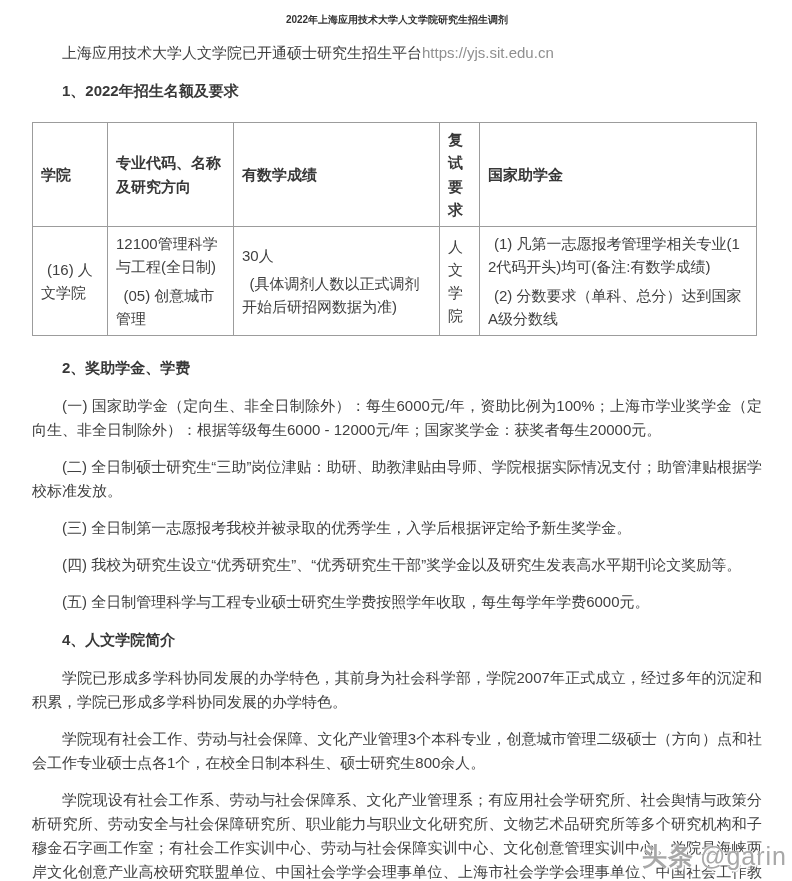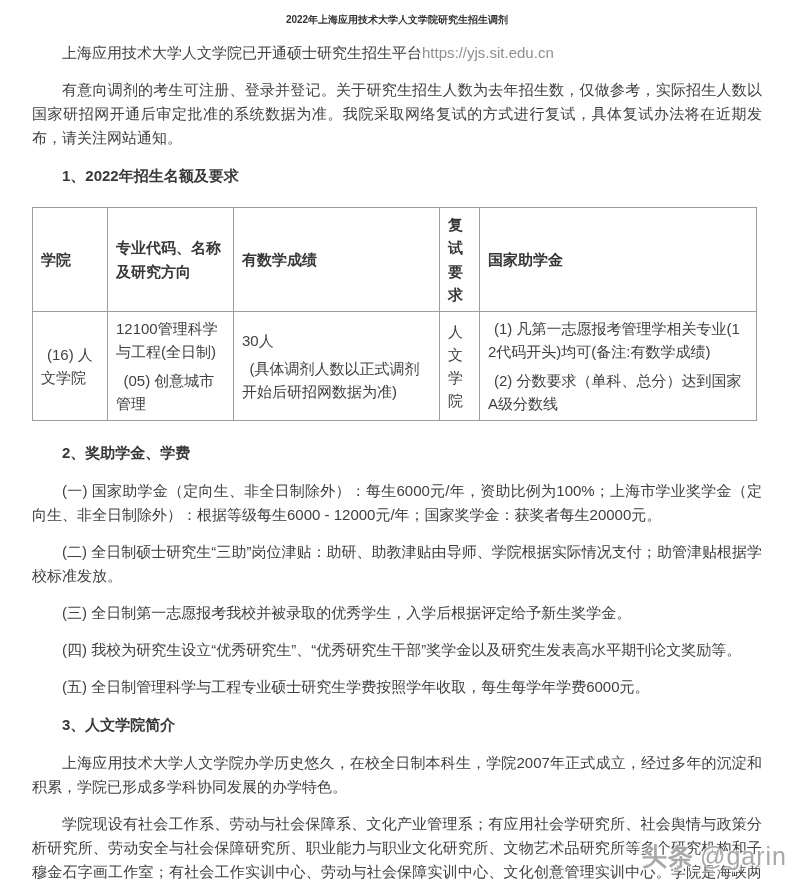--- a/index.html
+++ b/index.html
@@ -87,21 +87,20 @@
 </style>
 </head>
 <body>
 
 <div class="doc">
 
   <h1 class="title">2022年上海应用技术大学人文学院研究生招生调剂</h1>
 
   <p class="para"><span>上海应用技术大学人文学院已开通硕士研究生招生平台</span><a class="url-link">https://yjs.sit.edu.cn</a></p>
 
-  <p class="para">有意向调剂的考生可注册、登录并登记。关于研究生招生人数为去年招生数，仅做参考，实际招生人数以国家研招网开通后审定批准的系统数据为准。我院采取网络复试的方式进行复试，具体复试办法将在近期发布，请关注网站通知。</p>
 
   <div class="sec-heading">1、2022年招生名额及要求</div>
 
   <table class="quota">
     <colgroup>
       <col style="width:75px">
       <col style="width:126px">
       <col style="width:206px">
       <col style="width:40px">
       <col style="width:277px">
@@ -138,20 +137,21 @@
   </table>
 
   <div class="sec-heading">2、奖助学金、学费</div>
 
   <p class="para">(一) 国家助学金（定向生、非全日制除外）：每生6000元/年，资助比例为100%；上海市学业奖学金（定向生、非全日制除外）：根据等级每生6000 - 12000元/年；国家奖学金：获奖者每生20000元。</p>
   <p class="para">(二) 全日制硕士研究生“三助”岗位津贴：助研、助教津贴由导师、学院根据实际情况支付；助管津贴根据学校标准发放。</p>
   <p class="para">(三) 全日制第一志愿报考我校并被录取的优秀学生，入学后根据评定给予新生奖学金。</p>
   <p class="para">(四) 我校为研究生设立“优秀研究生”、“优秀研究生干部”奖学金以及研究生发表高水平期刊论文奖励等。</p>
   <p class="para">(五) 全日制管理科学与工程专业硕士研究生学费按照学年收取，每生每学年学费6000元。</p>
 
-  <div class="sec-heading">3、人文学院简介</div>
+  <div class="sec-heading">4、人文学院简介</div>
 
-  <p class="para">上海应用技术大学人文学院办学历史悠久，在校全日制本科生，学院2007年正式成立，经过多年的沉淀和积累，学院已形成多学科协同发展的办学特色。</p>
+  <p class="para">学院已形成多学科协同发展的办学特色，其前身为社会科学部，学院2007年正式成立，经过多年的沉淀和积累，学院已形成多学科协同发展的办学特色。</p>
+  <p class="para">学院现有社会工作、劳动与社会保障、文化产业管理3个本科专业，创意城市管理二级硕士（方向）点和社会工作专业硕士点各1个，在校全日制本科生、硕士研究生800余人。</p>
   <p class="para">学院现设有社会工作系、劳动与社会保障系、文化产业管理系；有应用社会学研究所、社会舆情与政策分析研究所、劳动安全与社会保障研究所、职业能力与职业文化研究所、文物艺术品研究所等多个研究机构和子穆金石字画工作室；有社会工作实训中心、劳动与社会保障实训中心、文化创意管理实训中心。学院是海峡两岸文化创意产业高校研究联盟单位、中国社会学学会理事单位、上海市社会学学会理事单位、中国社会工作教育协会理事单位、上海市社会工作者协会理事单位。</p>
 
 </div>
 
 <div class="watermark"><span class="brand">头条</span><span>@garin</span></div>
 
 </body></html>

